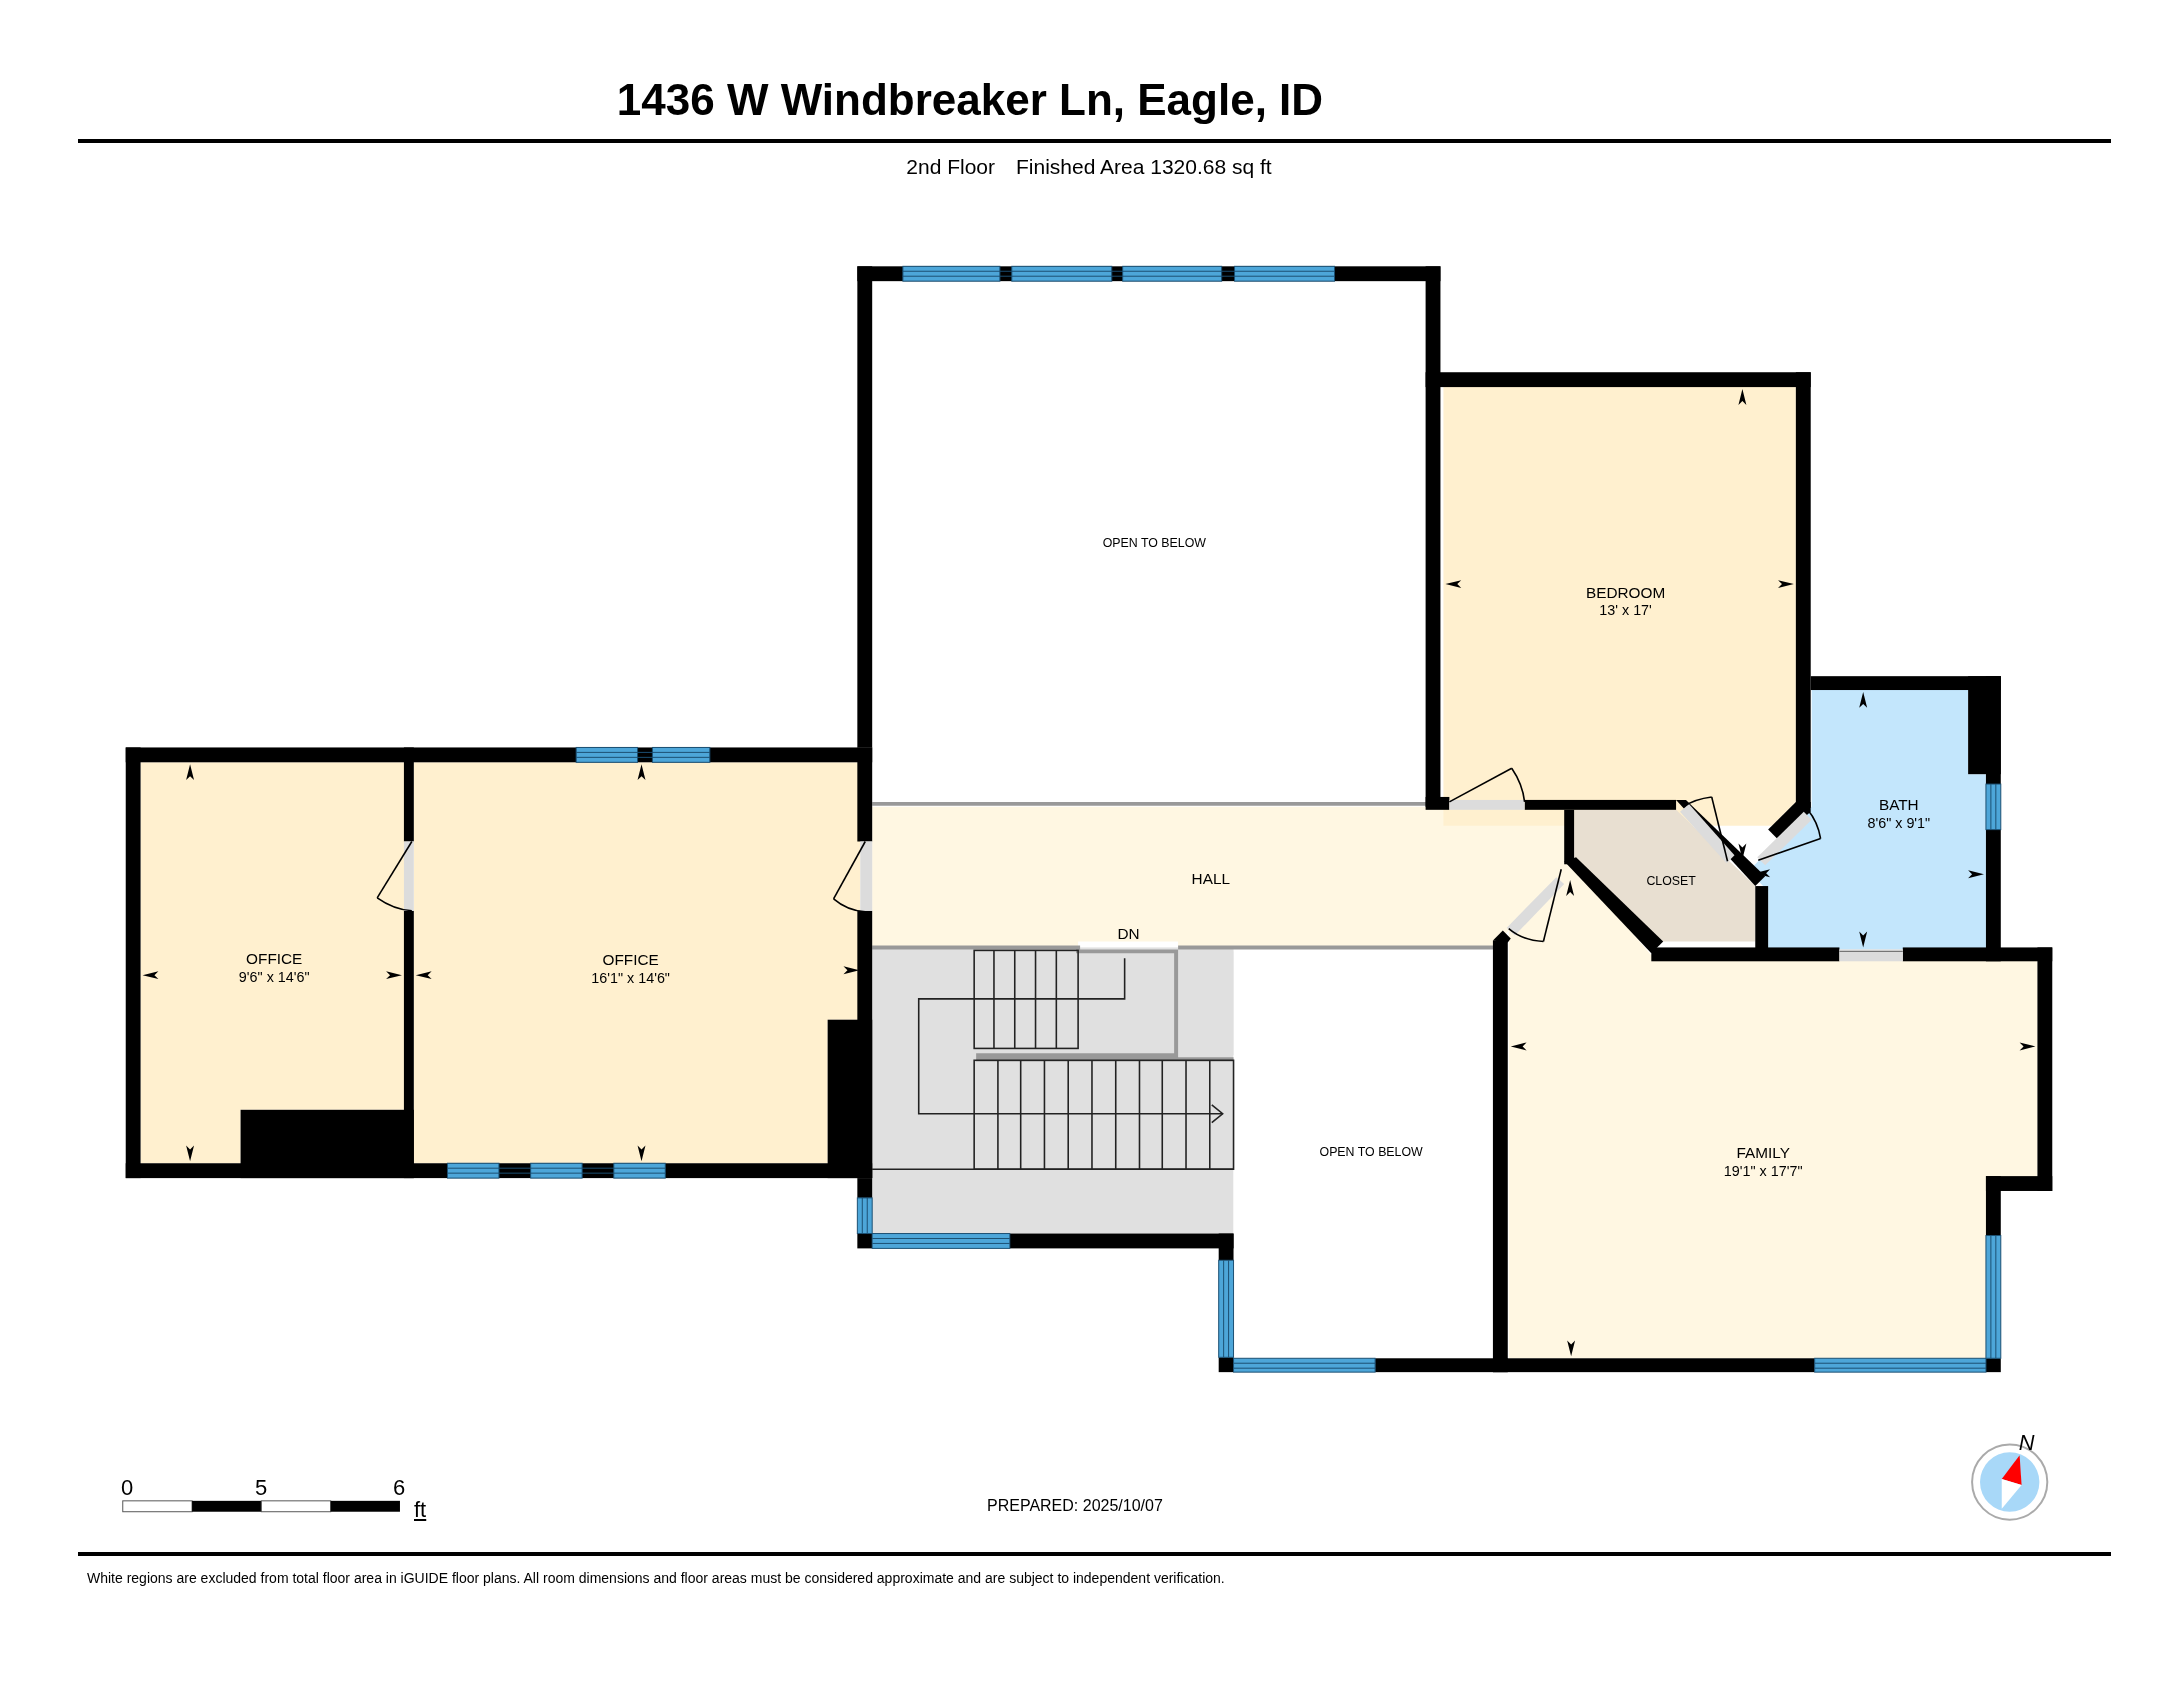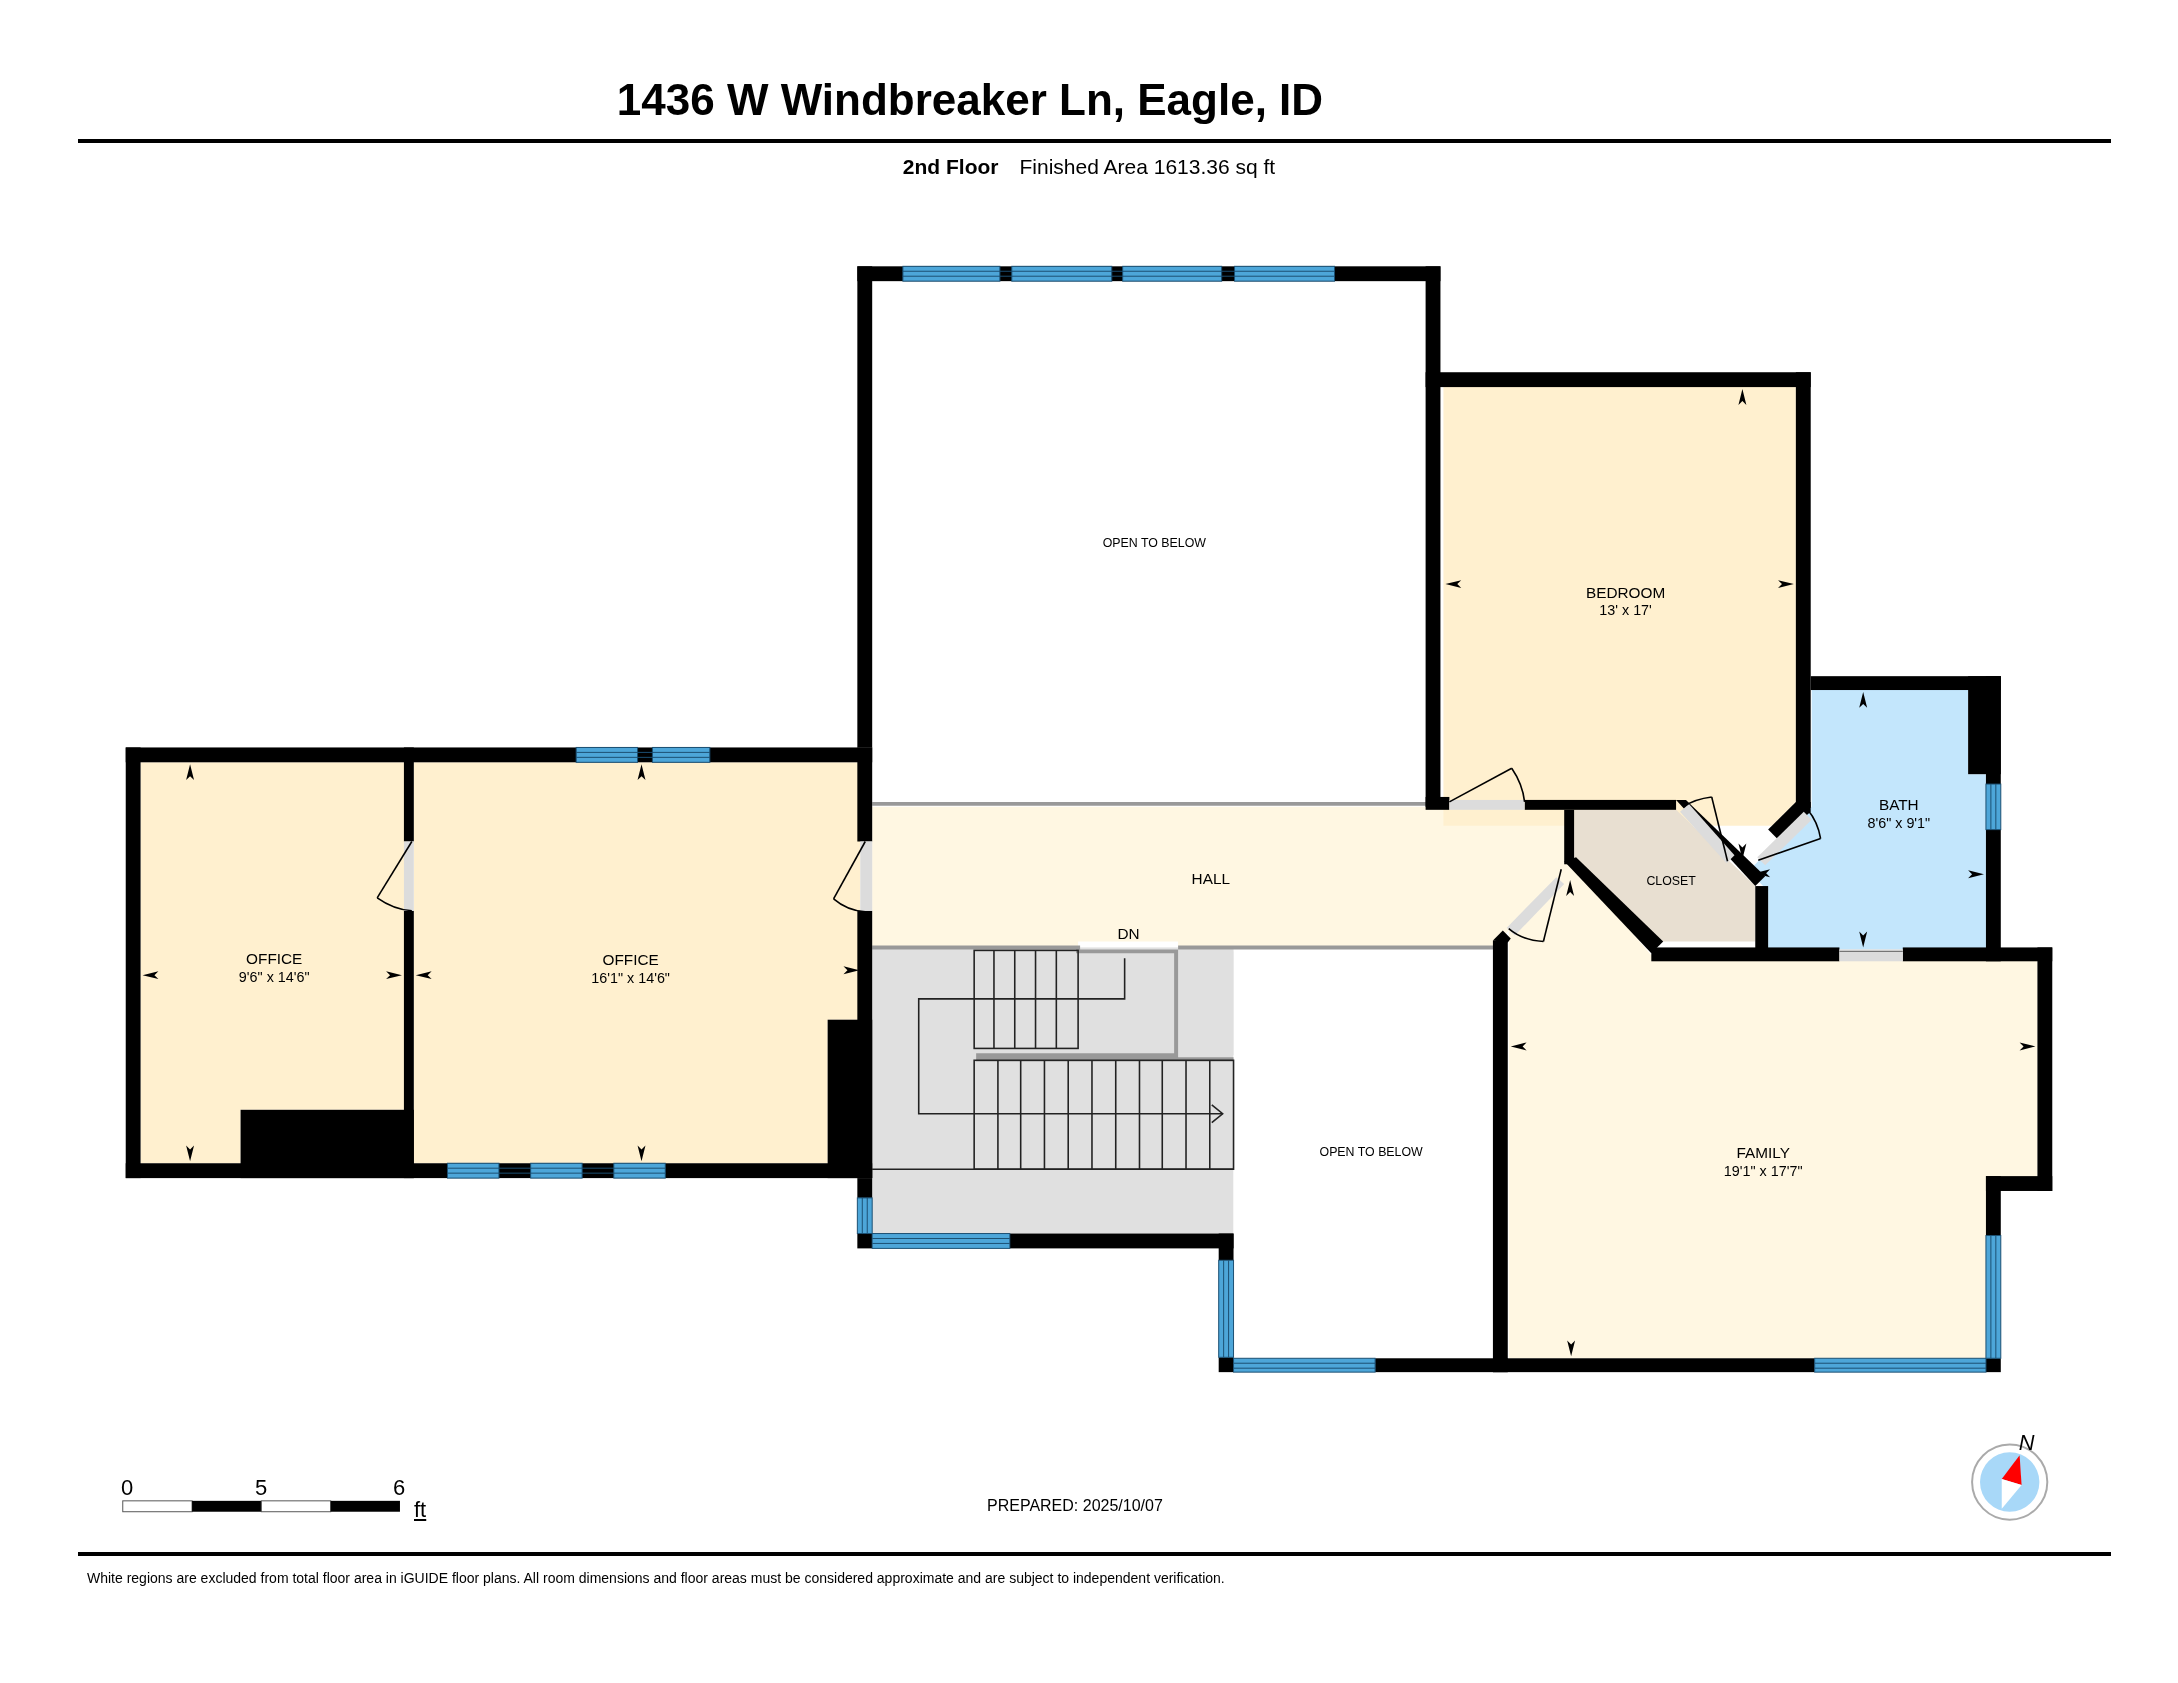--- a/index.html
+++ b/index.html
@@ -2,36 +2,36 @@
 <html><head>
 <meta charset="utf-8">
 <style>
   html, body { margin: 0; padding: 0; background: #ffffff; }
   body { width: 2178px; height: 1683px; position: relative; overflow: hidden;
          font-family: "Liberation Sans", sans-serif; color: #000; }
   .title { position: absolute; left: 0; width: 1940px; top: 75px; text-align: center;
            font-size: 44px; font-weight: bold; letter-spacing: 0px; }
   .rule { position: absolute; left: 78px; width: 2033px; height: 4px; background: #000; }
   .subtitle { position: absolute; left: 0; width: 2178px; top: 155px; text-align: center; font-size: 21px; }
-  .subtitle .floor { font-weight: bold; margin-right: 21px; }
+  .subtitle .floor { font-weight: normal; margin-right: 21px; }
   svg.plan { position: absolute; left: 0; top: 0; }
   .room-label { font-size: 15.5px; text-anchor: middle; fill: #000; }
   .room-dim { font-size: 14.5px; text-anchor: middle; fill: #000; }
   .small-label { font-size: 12.5px; text-anchor: middle; fill: #000; }
   .prepared { position: absolute; left: 987px; top: 1497px; font-size: 16px; }
   .footer { position: absolute; left: 87px; top: 1570px; font-size: 14px; }
   .scale-label { position: absolute; font-size: 22px; top: 1475px; }
 </style>
 </head>
 <body>
 
 <div class="title">1436 W Windbreaker Ln, Eagle, ID</div>
 <div class="rule" style="top:139px;"></div>
 <div class="subtitle">
-  <span class="floor">2nd Floor</span><span>Finished Area 1613.36 sq ft</span>
+  <span class="floor">2nd Floor</span><span>Finished Area 1320.68 sq ft</span>
 </div>
 
 <svg class="plan" width="2178" height="1683" viewBox="0 0 2200 1700">
   <defs>
     <marker id="arr" viewBox="0 0 10 10" refX="5" refY="5" markerWidth="8" markerHeight="8" orient="auto"></marker>
   </defs>
 
   <g>
 
     <polygon points="142,770 410,770 410,1121 243,1121 243,1175 142,1175" fill="#fff0cf"></polygon>

